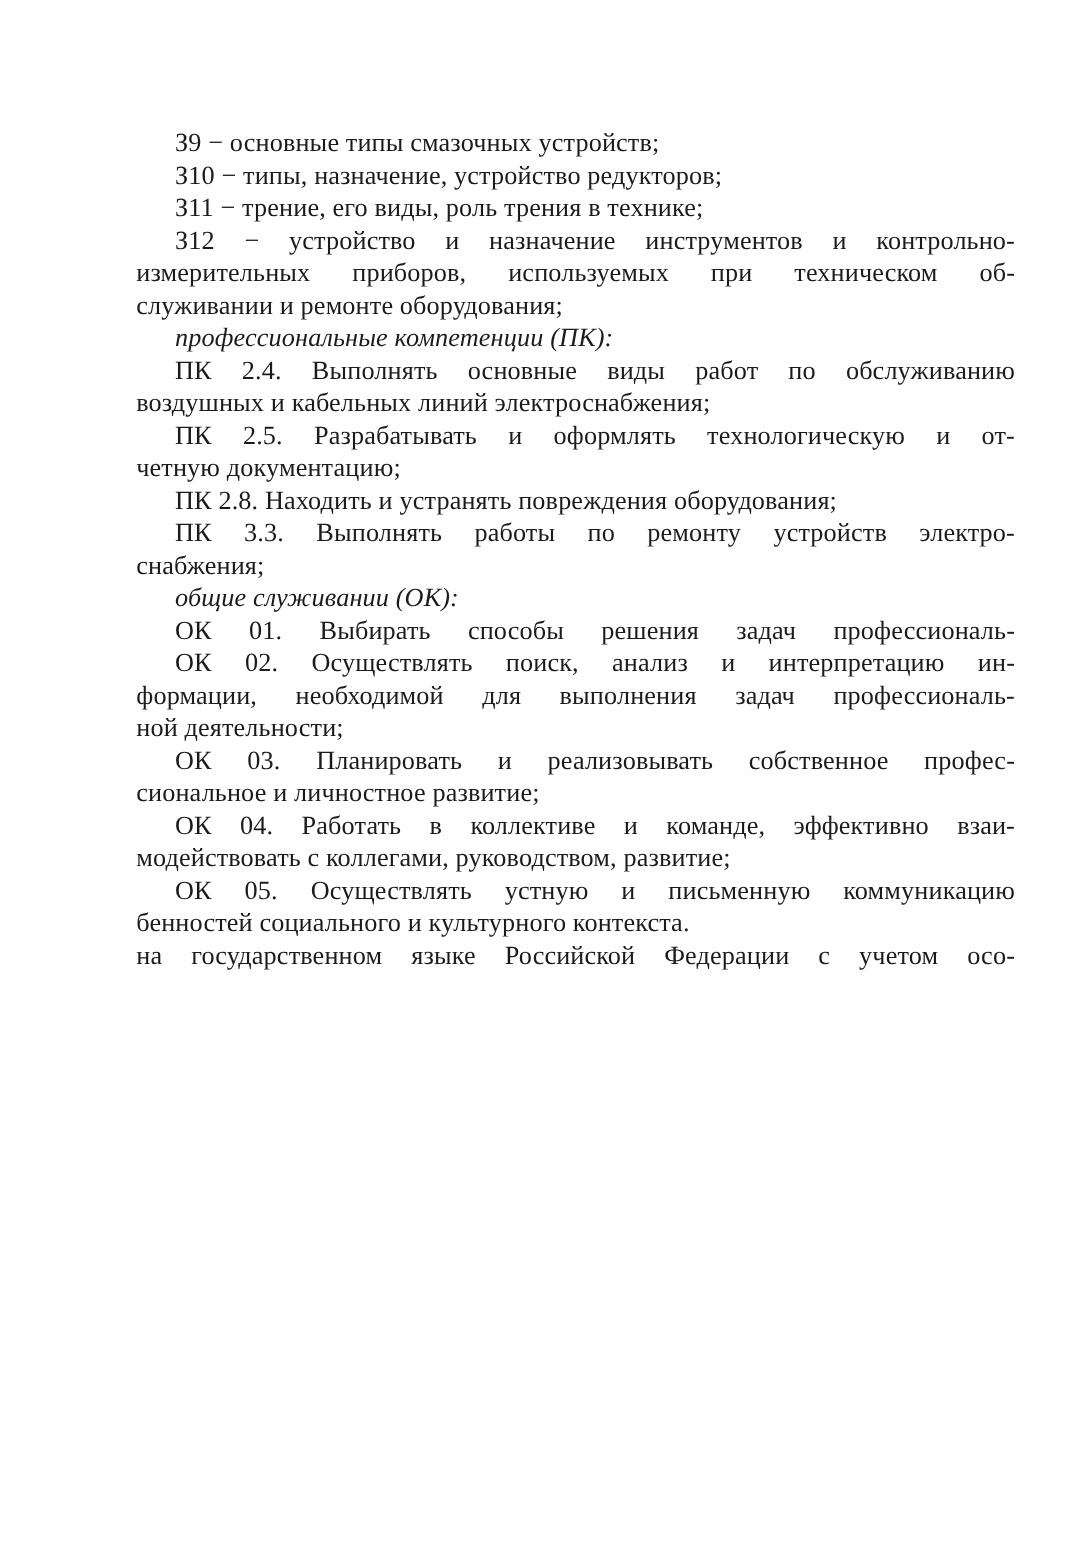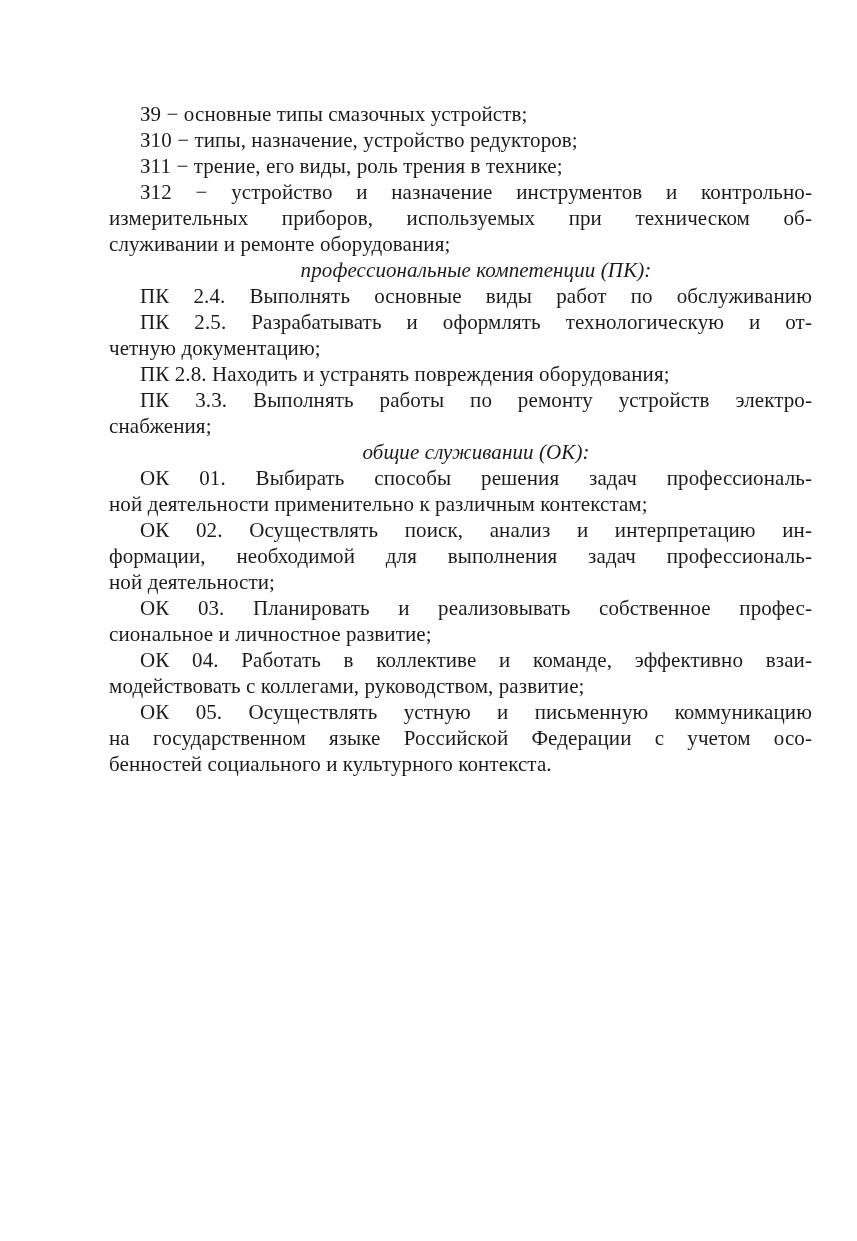--- a/index.html
+++ b/index.html
@@ -20,21 +20,21 @@
     top: 101px;
     width: 703px;
     font-family: "Liberation Serif", "DejaVu Serif", serif;
     font-size: 21px;
     line-height: 26px;
     color: #1b1b1b;
     letter-spacing: 0.1px;
     margin-left: 47px;
   }
   .paragraph { margin: 0; padding: 0; }
-  .paragraph.italic { font-style: italic; text-align: center; }
+  .paragraph.italic { font-style: italic; }
   .line { white-space: normal; }
   .line.indent { text-indent: 31px; }
   .line.justify {
     text-align: justify;
     text-align-last: justify;
     -moz-text-align-last: justify;
   }
 </style>
 </head>
 <body>
@@ -53,51 +53,51 @@
       <div class="paragraph">
         <div class="line indent justify">З12 − устройство и назначение инструментов и контрольно-</div>
         <div class="line justify">измерительных приборов, используемых при техническом об-</div>
         <div class="line">служивании и ремонте оборудования;</div>
       </div>
       <div class="paragraph italic">
         <div class="line indent">профессиональные компетенции (ПК):</div>
       </div>
       <div class="paragraph">
         <div class="line indent justify">ПК 2.4. Выполнять основные виды работ по обслуживанию</div>
+        <div class="line">воздушных и кабельных линий электроснабжения;</div>
       </div>
       <div class="paragraph">
         <div class="line indent justify">ПК 2.5. Разрабатывать и оформлять технологическую и от-</div>
         <div class="line">четную документацию;</div>
       </div>
       <div class="paragraph">
         <div class="line indent">ПК 2.8. Находить и устранять повреждения оборудования;</div>
       </div>
       <div class="paragraph">
         <div class="line indent justify">ПК 3.3. Выполнять работы по ремонту устройств электро-</div>
         <div class="line">снабжения;</div>
       </div>
       <div class="paragraph italic">
         <div class="line indent">общие служивании (ОК):</div>
       </div>
       <div class="paragraph">
         <div class="line indent justify">ОК 01. Выбирать способы решения задач профессиональ-</div>
-        <div class="line">ной деятельности применительно к различным контекстам;</div>
       </div>
       <div class="paragraph">
         <div class="line indent justify">ОК 02. Осуществлять поиск, анализ и интерпретацию ин-</div>
         <div class="line justify">формации, необходимой для выполнения задач профессиональ-</div>
         <div class="line">ной деятельности;</div>
       </div>
       <div class="paragraph">
         <div class="line indent justify">ОК 03. Планировать и реализовывать собственное профес-</div>
         <div class="line">сиональное и личностное развитие;</div>
       </div>
       <div class="paragraph">
         <div class="line indent justify">ОК 04. Работать в коллективе и команде, эффективно взаи-</div>
         <div class="line">модействовать с коллегами, руководством, развитие;</div>
       </div>
       <div class="paragraph">
         <div class="line indent justify">ОК 05. Осуществлять устную и письменную коммуникацию</div>
+        <div class="line">бенностей социального и культурного контекста.</div>
         <div class="line justify">на государственном языке Российской Федерации с учетом осо-</div>
-        <div class="line">бенностей социального и культурного контекста.</div>
       </div>
     </div>
 </div>
 
 </body></html>

